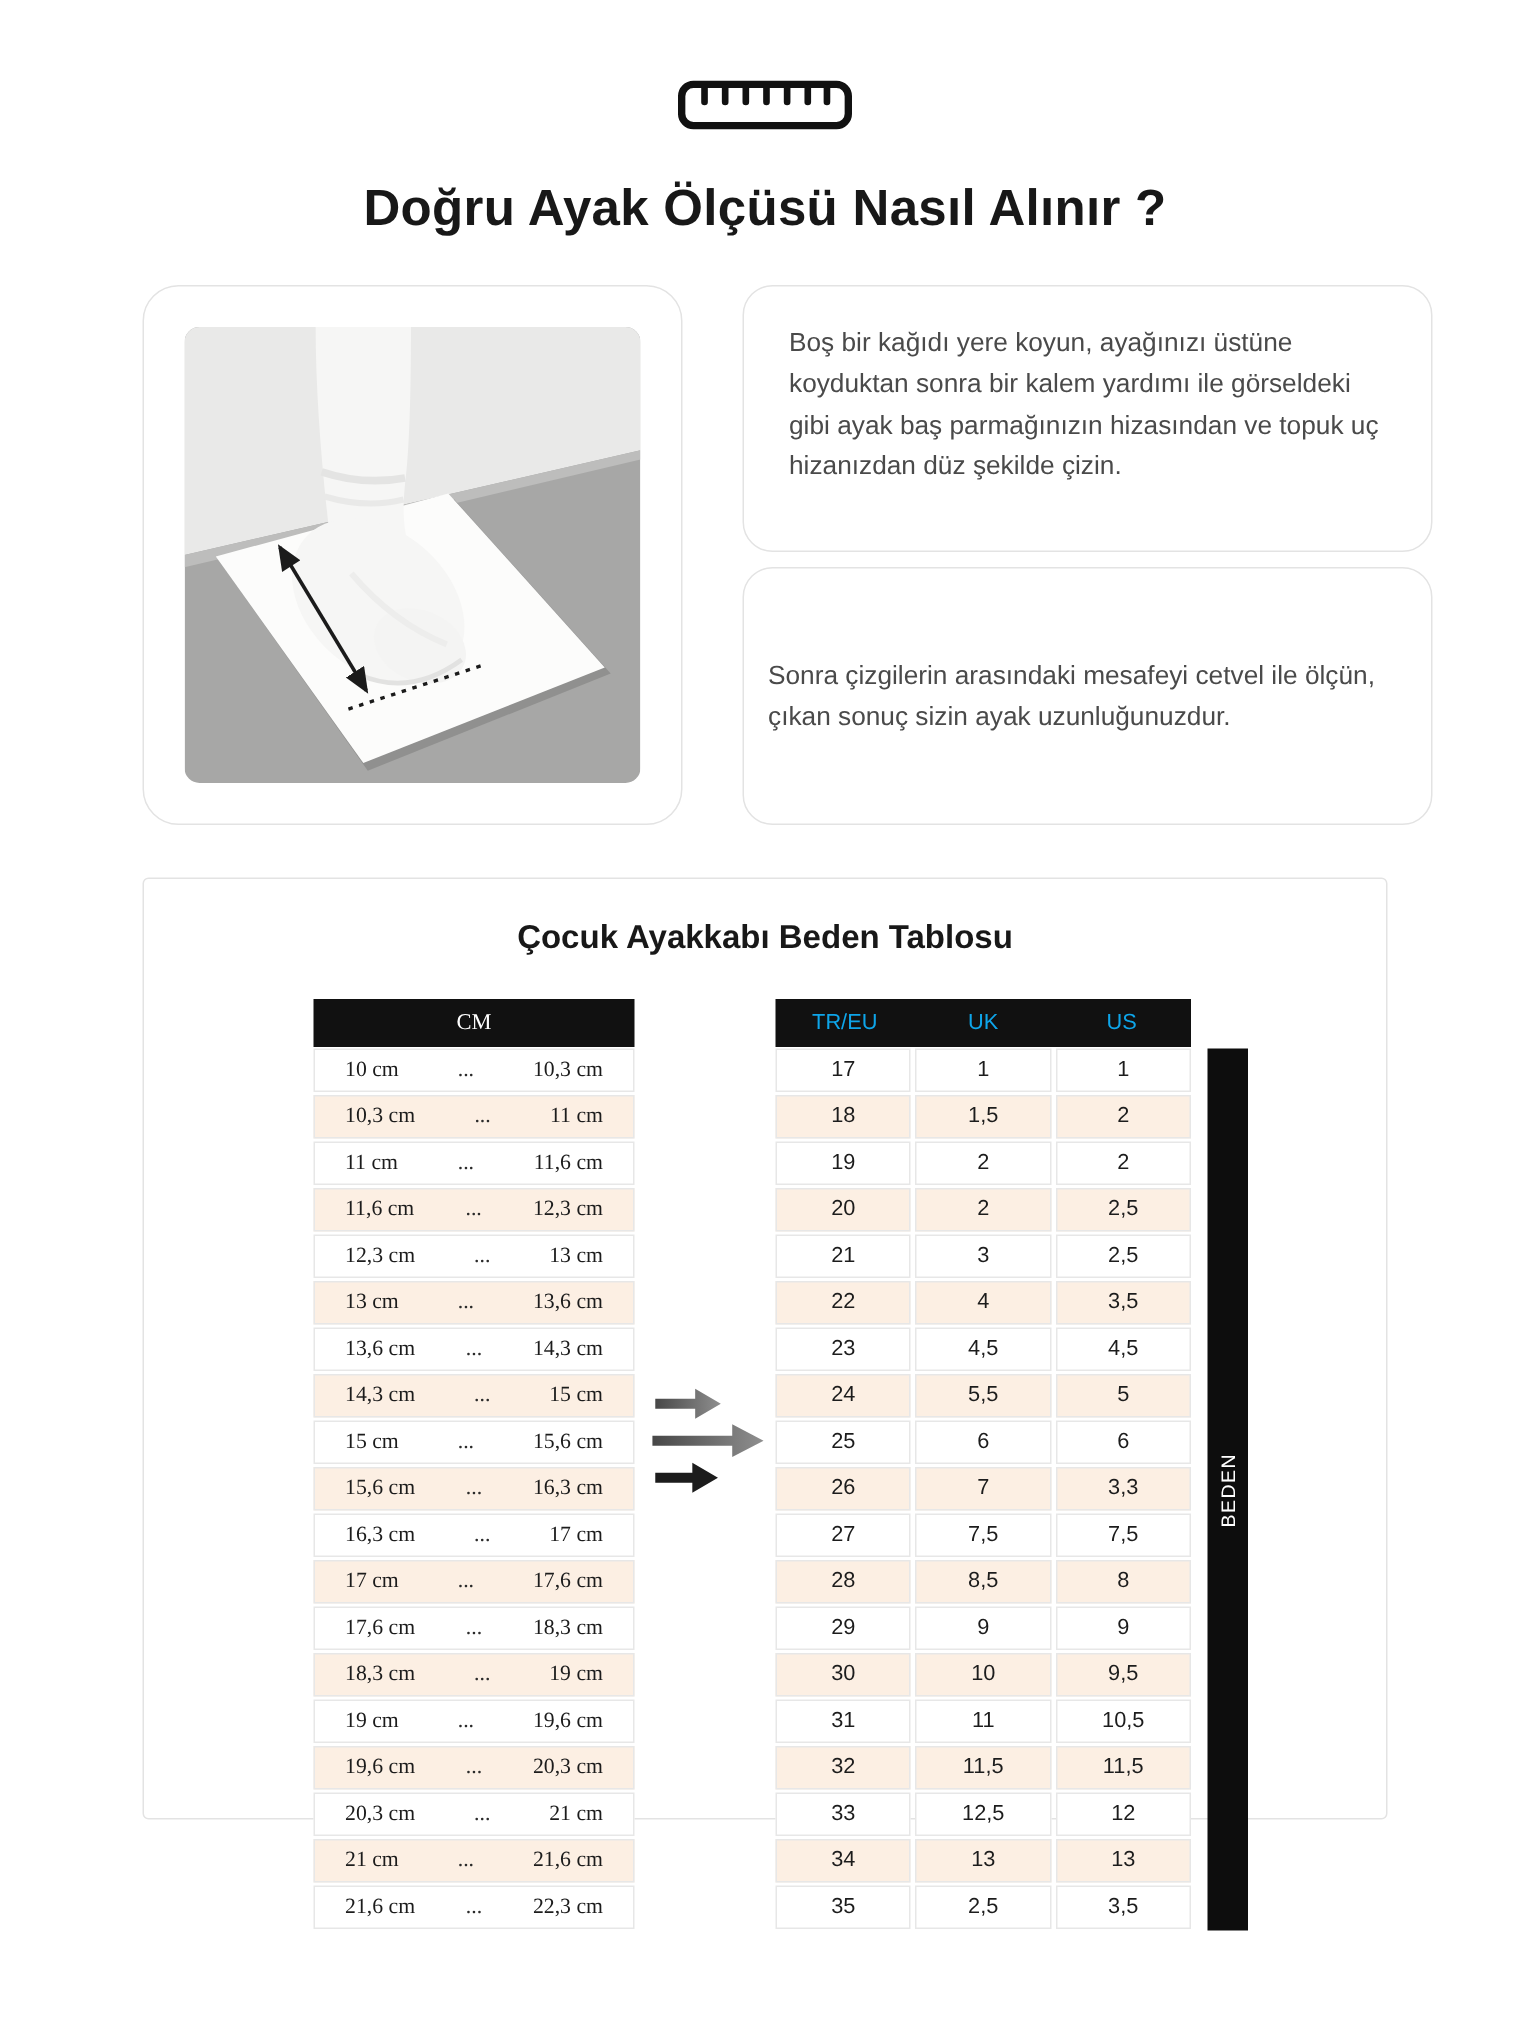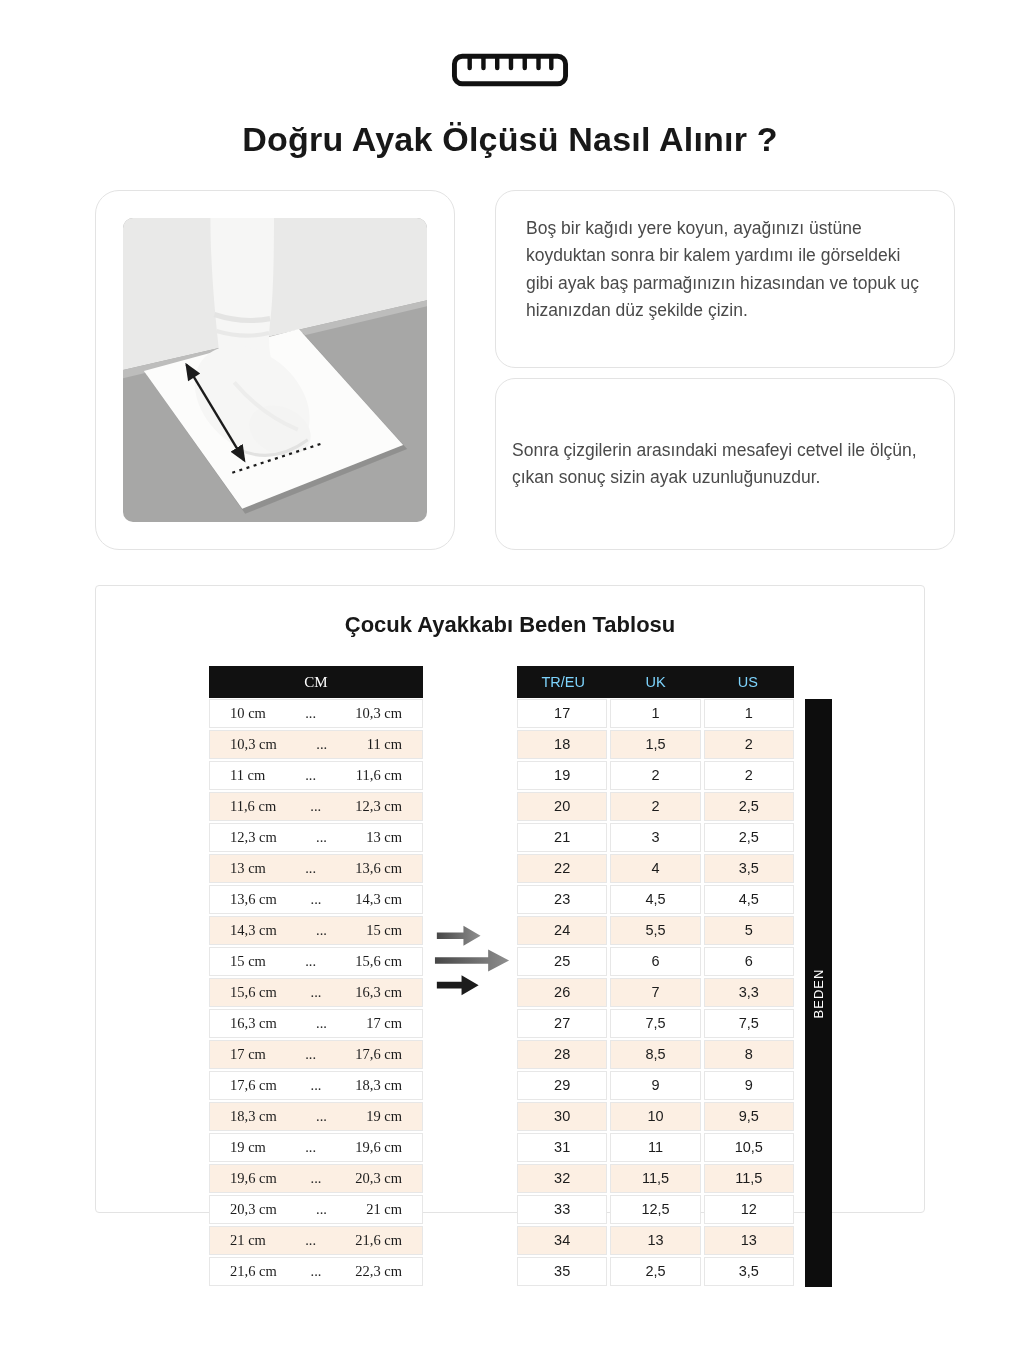--- a/index.html
+++ b/index.html
@@ -41,21 +41,21 @@
     text-align:center;font-size:15px;margin-bottom:1px;}
   .cm-body .row{display:flex;align-items:center;justify-content:space-between;
     height:29px;margin-bottom:2px;padding:0 20px;background:#fff;
     border:1px solid var(--border);font-size:14.5px;color:#1c1c1c;}
   .cm-body .row.alt{background:var(--row-alt-bg);}
   .cm-body .from{flex:0 0 auto;text-align:center;}
   .cm-body .dots{flex:1;text-align:center;color:#2a2a2a;}
   .cm-body .to{flex:0 0 auto;text-align:right;}
 
   .size-grid{position:absolute;left:421px;top:80px;width:277px;}
-  .size-header{display:flex;background:var(--header-bg);color:#7dd3fc;height:32px;
+  .size-header{display:flex;background:var(--header-bg);color:#0ea5e9;height:32px;
     margin-bottom:1px;font-size:14.5px;}
   .size-header span{flex:1;text-align:center;line-height:32px;}
   .size-body .srow{display:flex;gap:3px;margin-bottom:2px;}
   .size-body .cell{flex:1;height:29px;line-height:27px;text-align:center;
     background:#fff;border:1px solid var(--border);font-size:14.5px;color:#1c1c1c;}
   .size-body .srow.alt .cell{background:var(--row-alt-bg);}
 
   .arrows-wrap{position:absolute;left:338px;top:336px;width:76px;height:76px;}
 
   .beden-bar{position:absolute;left:709px;top:113px;width:27px;height:588px;

